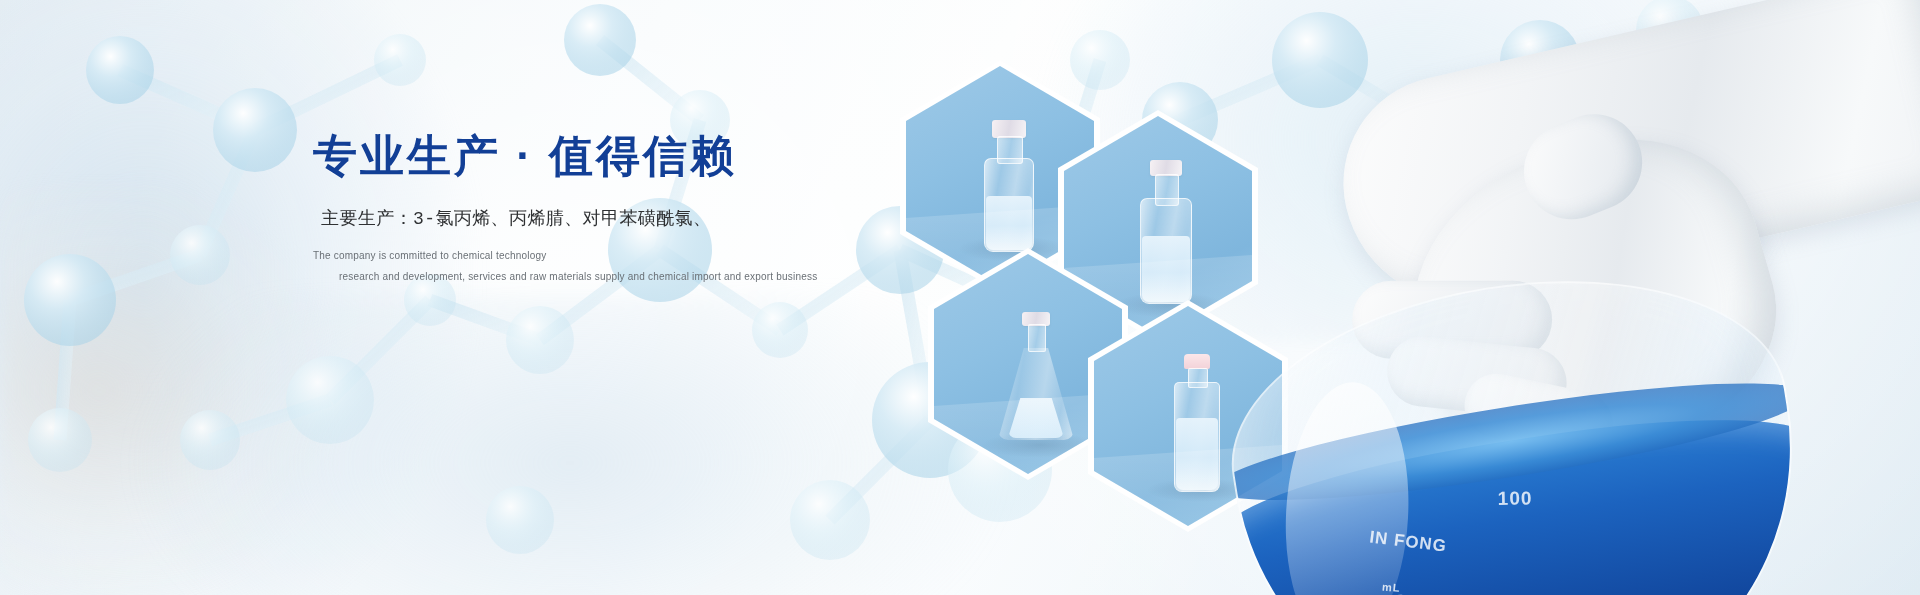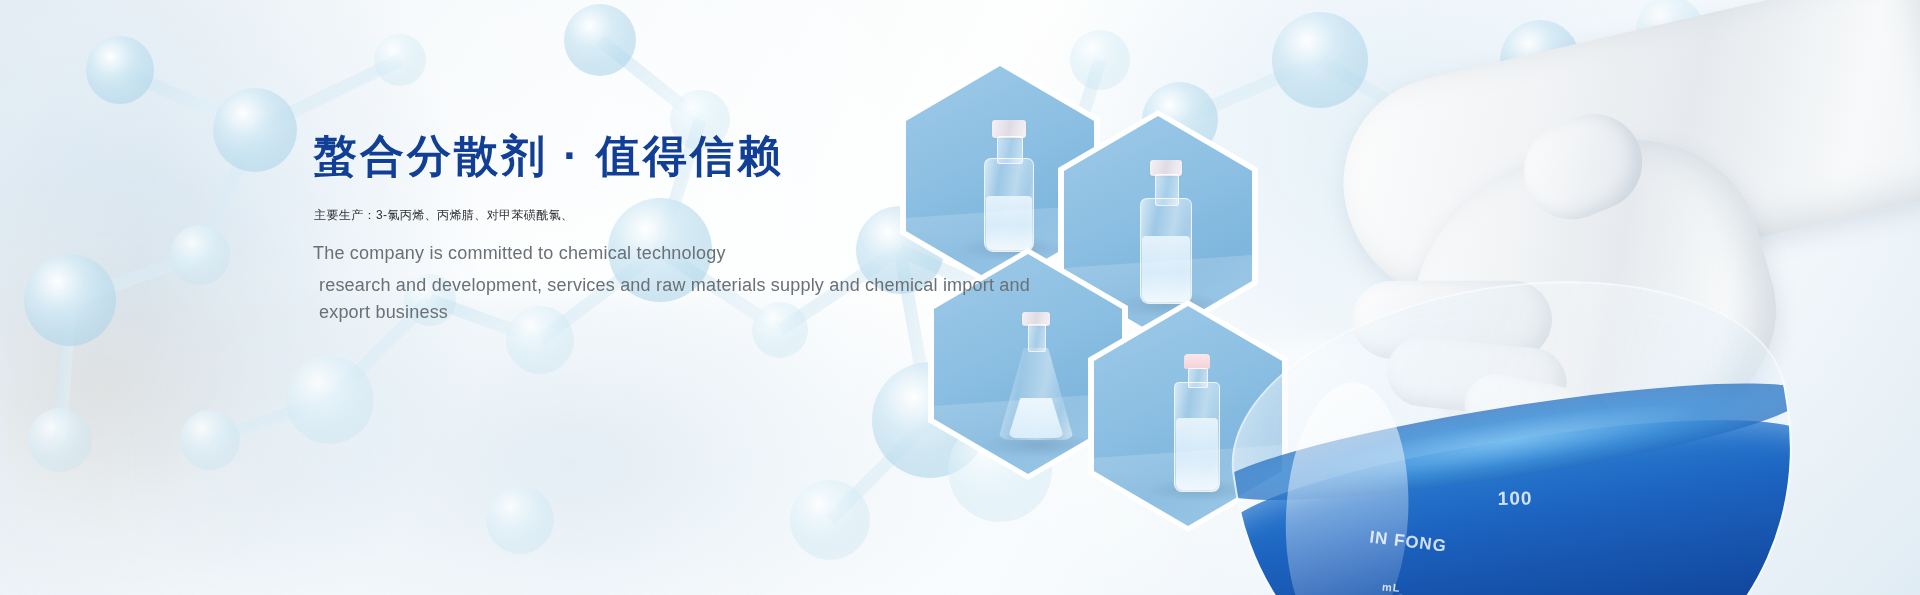--- a/index.html
+++ b/index.html
@@ -189,37 +189,37 @@
     font-weight:700;
     font-size:18px;
     letter-spacing:1px;
     padding:11px 18px 12px 18px;
     line-height:1;
     white-space:nowrap;
   }
 
   .products{margin-top:26px;}
   .products p{
-    margin:0 0 9px 1px;
-    font-size:12px;
+    margin:0 0 9px 8px;
+    font-size:18px;
     color:#2f3133;
     letter-spacing:.4px;
     line-height:1.5;
-    font-family:Liberation Sans, sans-serif;
+    font-family:Liberation Mono, monospace;
   }
 
   .english{margin-top:16px;}
   .english p{
     margin:0 0 6px 0;
-    font-size:18px;
+    font-size:10px;
     color:#6a7076;
     letter-spacing:.2px;
     line-height:1.45;
   }
-  .english p.indent{padding-left:6px;}
+  .english p.indent{padding-left:6px;margin-left:20px;}
 </style>
 </head>
 <body>
 
 <div class="banner">
 
   <div class="wash wash-left"></div>
   <div class="wash wash-leftwarm"></div>
   <div class="wash wash-bottom"></div>
   <div class="wash wash-topright"></div>
@@ -371,21 +371,21 @@
         <div class="bf-label"></div>
         <div class="bf-mark bf-brand">IN FONG</div>
         <div class="bf-mark bf-ml">mL</div>
         <div class="bf-mark bf-100">100</div>
 
       </div>
     </div>
   </div>
 
   <div class="copy">
-    <h1 class="headline">螯合分散剂 · 值得信赖</h1>
+    <h1 class="headline">专业生产 · 值得信赖</h1>
 
 
     <div class="products">
       <p>主要生产：3-氯丙烯、丙烯腈、对甲苯磺酰氯、</p>
     </div>
 
     <div class="english">
       <p>The company is committed to chemical technology</p>
       <p class="indent">research and development, services and raw materials supply and chemical import and export business</p>
     </div>

